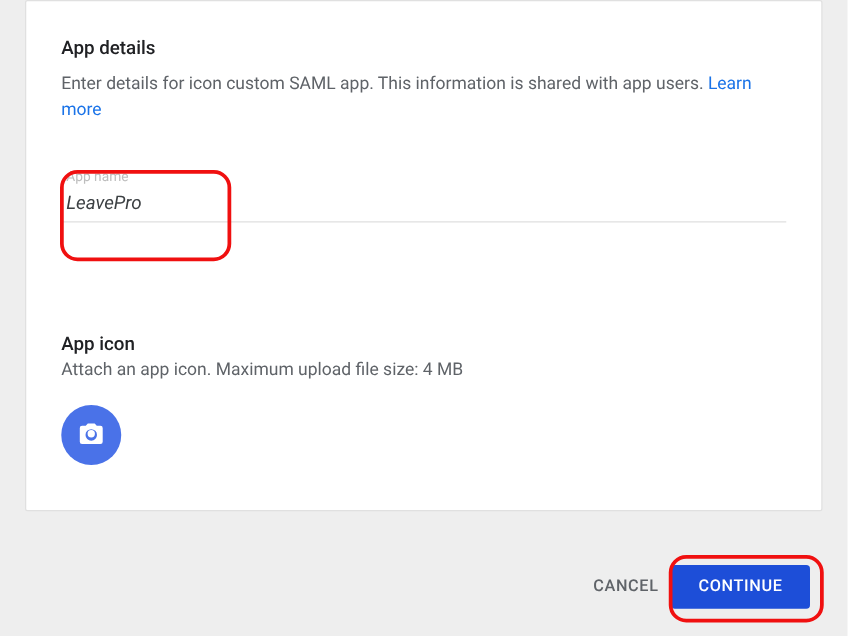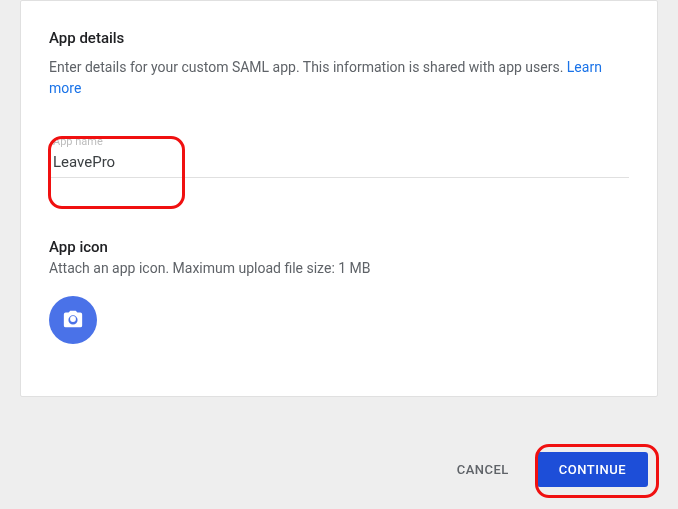--- a/index.html
+++ b/index.html
@@ -9,21 +9,21 @@
       width: 678px;
       height: 509px;
       padding: 0;
       position: relative;
     }
     .card {
       background: #fff;
       border: 1px solid #e0e0e0;
       border-radius: 2px;
       margin: 0 20px;
-      padding: 28px 28px 52px 28px;
+      padding: 28px 28px 36px 28px;
       position: relative;
     }
     .section-title {
       font-size: 15px;
       font-weight: 500;
       color: #202124;
       margin-bottom: 10px;
     }
     .section-desc {
       font-size: 14px;
@@ -32,37 +32,38 @@
       margin-bottom: 28px;
     }
     .link {
       color: #1a73e8;
       cursor: pointer;
     }
     .field-wrap {
       position: relative;
       padding: 8px 4px 6px 4px;
       border-bottom: 1px solid #e0e0e0;
-      margin-bottom: 60px;
+      margin-bottom: 88px;
       width: 100%;
     }
     .field-label {
       font-size: 11px;
       color: #bdbdbd;
       margin-bottom: 4px;
       display: block;
     }
     .field-input {
       border: none;
       outline: none;
       font-size: 15px;
       color: #3c4043;
       width: 100%;
       background: transparent;
       font-family: inherit;
+      font-style: italic;
     }
     .highlight-red {
       position: absolute;
       border: 3px solid #f01010;
       border-radius: 14px;
       pointer-events: none;
     }
     .hl-appname {
       left: 27px;
       top: 135px;
@@ -90,21 +91,20 @@
       justify-content: center;
       cursor: pointer;
       border: none;
     }
     .upload-btn svg { fill: #fff; width: 22px; height: 22px; }
     .footer {
       position: absolute;
       right: 30px;
       bottom: 22px;
       display: flex;
-      gap: 18px;
     }
     .btn-cancel {
       background: transparent;
       border: none;
       color: #5f6368;
       font-size: 13px;
       font-weight: 500;
       letter-spacing: 0.5px;
       cursor: pointer;
       padding: 8px 10px;
@@ -128,30 +128,30 @@
       width: 124px;
       height: 54px;
     }
   </style>
 </head>
 <body>
 
 <div class="card">
   <h2 class="section-title">App details</h2>
   <p class="section-desc">
-    <span>Enter details for your custom SAML app. This information is shared with app users. </span><span class="link">Learn more</span>
+    <span>Enter details for icon custom SAML app. This information is shared with app users. </span><span class="link">Learn more</span>
   </p>
 
   <div class="field-wrap">
     <label class="field-label">App name</label>
     <input class="field-input" type="text" value="LeavePro" style="">
   </div>
 
   <h2 class="icon-section-title">App icon</h2>
-  <p class="icon-desc">Attach an app icon. Maximum upload file size: 1 MB</p>
+  <p class="icon-desc">Attach an app icon. Maximum upload file size: 4 MB</p>
 
   <button class="upload-btn">
     <span>
       <svg viewBox="0 0 24 24">
           <path d="M12 15.2a3.2 3.2 0 1 0 0-6.4 3.2 3.2 0 0 0 0 6.4zM9 3l-1.8 2H4a2 2 0 0 0-2 2v12a2 2 0 0 0 2 2h16a2 2 0 0 0 2-2V7a2 2 0 0 0-2-2h-3.2L15 3H9zm3 15a5 5 0 1 1 0-10 5 5 0 0 1 0 10z"></path>
         </svg>
     </span>
   </button>
 
   <div class="highlight-red hl-appname"></div>

